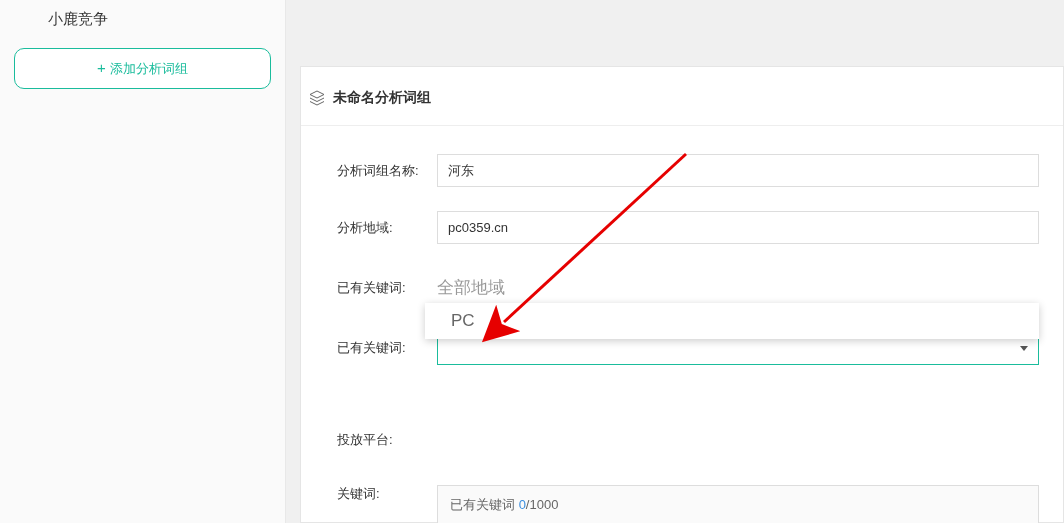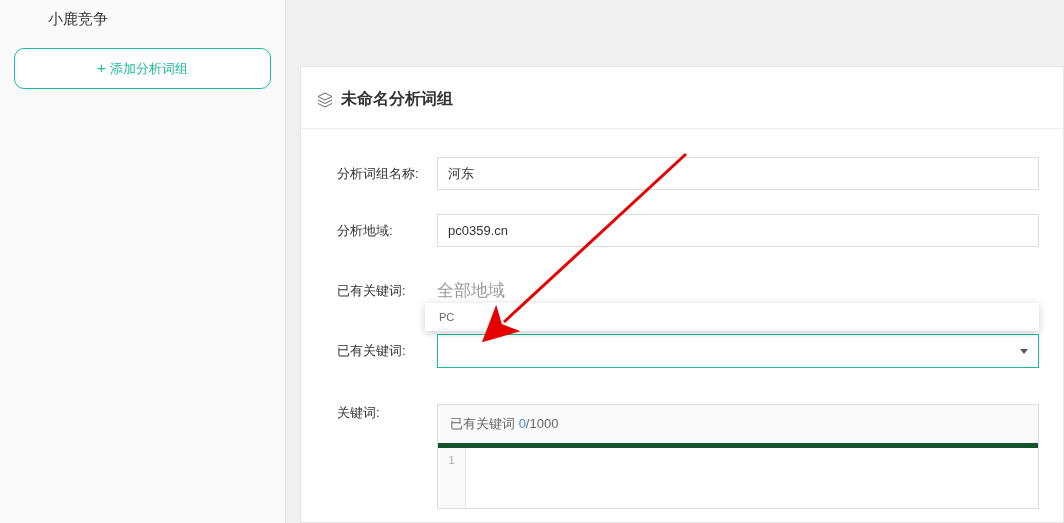--- a/index.html
+++ b/index.html
@@ -14,33 +14,33 @@
     .watermark-text1 .orange { color: #f39c12; }
     .watermark-text2 { font-size: 14px; font-weight: bold; color: #2a9d5c; letter-spacing: 1px; margin-top: -4px; margin-left: 20px; }
     .watermark-logo { position: absolute; left: 0; top: 0; width: 48px; height: 48px; }
     
     .add-btn { margin: 48px 14px 0 14px; border: 1px solid #1abc9c; background: #fff; color: #1abc9c; text-align: center; padding: 10px 0; font-size: 13px; cursor: pointer; border-radius: 10px; }
     .add-btn-plus { font-size: 15px; margin-right: 4px; }
     
     .main { position: absolute; left: 286px; top: 0; right: 0; bottom: 0; background: #f0f0f0; }
     .panel { position: absolute; left: 14px; top: 66px; right: 0; bottom: 0; background: #fff; border: 1px solid #e5e5e5; }
     
-    .panel-header { padding: 22px 24px 18px 16px; border-bottom: 1px solid #eee; font-size: 16px; font-weight: bold; color: #333; display: flex; align-items: center; }
+    .panel-header { padding: 22px 24px 18px 8px; border-bottom: 1px solid #eee; font-size: 14px; font-weight: bold; color: #333; display: flex; align-items: center; }
     .layers-icon { width: 16px; height: 16px; margin-right: 8px; display: inline-block; }
     
     .form-row { display: flex; align-items: center; padding: 12px 0 12px 36px; }
     .form-label { width: 100px; font-size: 13px; color: #333; flex-shrink: 0; }
     .form-input { flex: 1; margin-right: 24px; padding: 8px 10px; border: 1px solid #ddd; font-size: 13px; background: #fff; color: #333; }
     .form-static { flex: 1; font-size: 17px; color: #999; padding: 8px 0; }
     
     .form-select { flex: 1; margin-right: 24px; padding: 8px 10px; border: 1px solid #1abc9c; font-size: 13px; background: #fff; position: relative; cursor: pointer; height: 34px; }
     .select-caret { position: absolute; right: 10px; top: 14px; width: 0; height: 0; border-left: 4px solid transparent; border-right: 4px solid transparent; border-top: 5px solid #555; }
     
     .dropdown { position: absolute; left: 124px; right: 24px; top: 236px; background: #fff; box-shadow: 0 2px 8px rgba(0,0,0,0.2); z-index: 10; }
-    .dropdown-item { padding: 8px 14px; font-size: 11px; color: #666; cursor: pointer; }
+    .dropdown-item { padding: 8px 26px; font-size: 17px; color: #666; cursor: pointer; }
     
     .keyword-box { flex: 1; margin-right: 24px; border: 1px solid #ddd; }
     .keyword-header { padding: 10px 12px; font-size: 13px; color: #666; border-bottom: 5px solid #14532d; background: #fafafa; }
     .keyword-count { color: #3b8ede; }
     .keyword-body { display: flex; }
     .keyword-lineno { width: 28px; border-right: 1px solid #e6e6e6; background: #fafafa; padding: 6px 0; text-align: center; font-size: 11px; color: #aaa; }
     .keyword-area { flex: 1; padding: 6px; min-height: 60px; }
     
     .arrow-overlay { position: absolute; left: 486px; top: 144px; z-index: 50; pointer-events: none; }
     .arrow-overlay svg { overflow: visible; }
@@ -88,20 +88,23 @@
       <div class="form-select">
         <span></span>
         <span class="select-caret"></span>
       </div>
     </div>
 
     <div class="dropdown">
       <div class="dropdown-item">PC</div>
     </div>
 
+    <div class="form-row" style="margin-top:42px;">
+      <div class="form-label">投放平台:</div>
+    </div>
 
     <div class="form-row" style="align-items:flex-start; margin-top:12px;">
       <div class="form-label">关键词:</div>
       <div class="keyword-box">
         <div class="keyword-header">
           <span>已有关键词 </span><span class="keyword-count">0</span><span>/1000</span>
         </div>
         <div class="keyword-body">
           <div class="keyword-lineno">1</div>
           <div class="keyword-area"></div>

